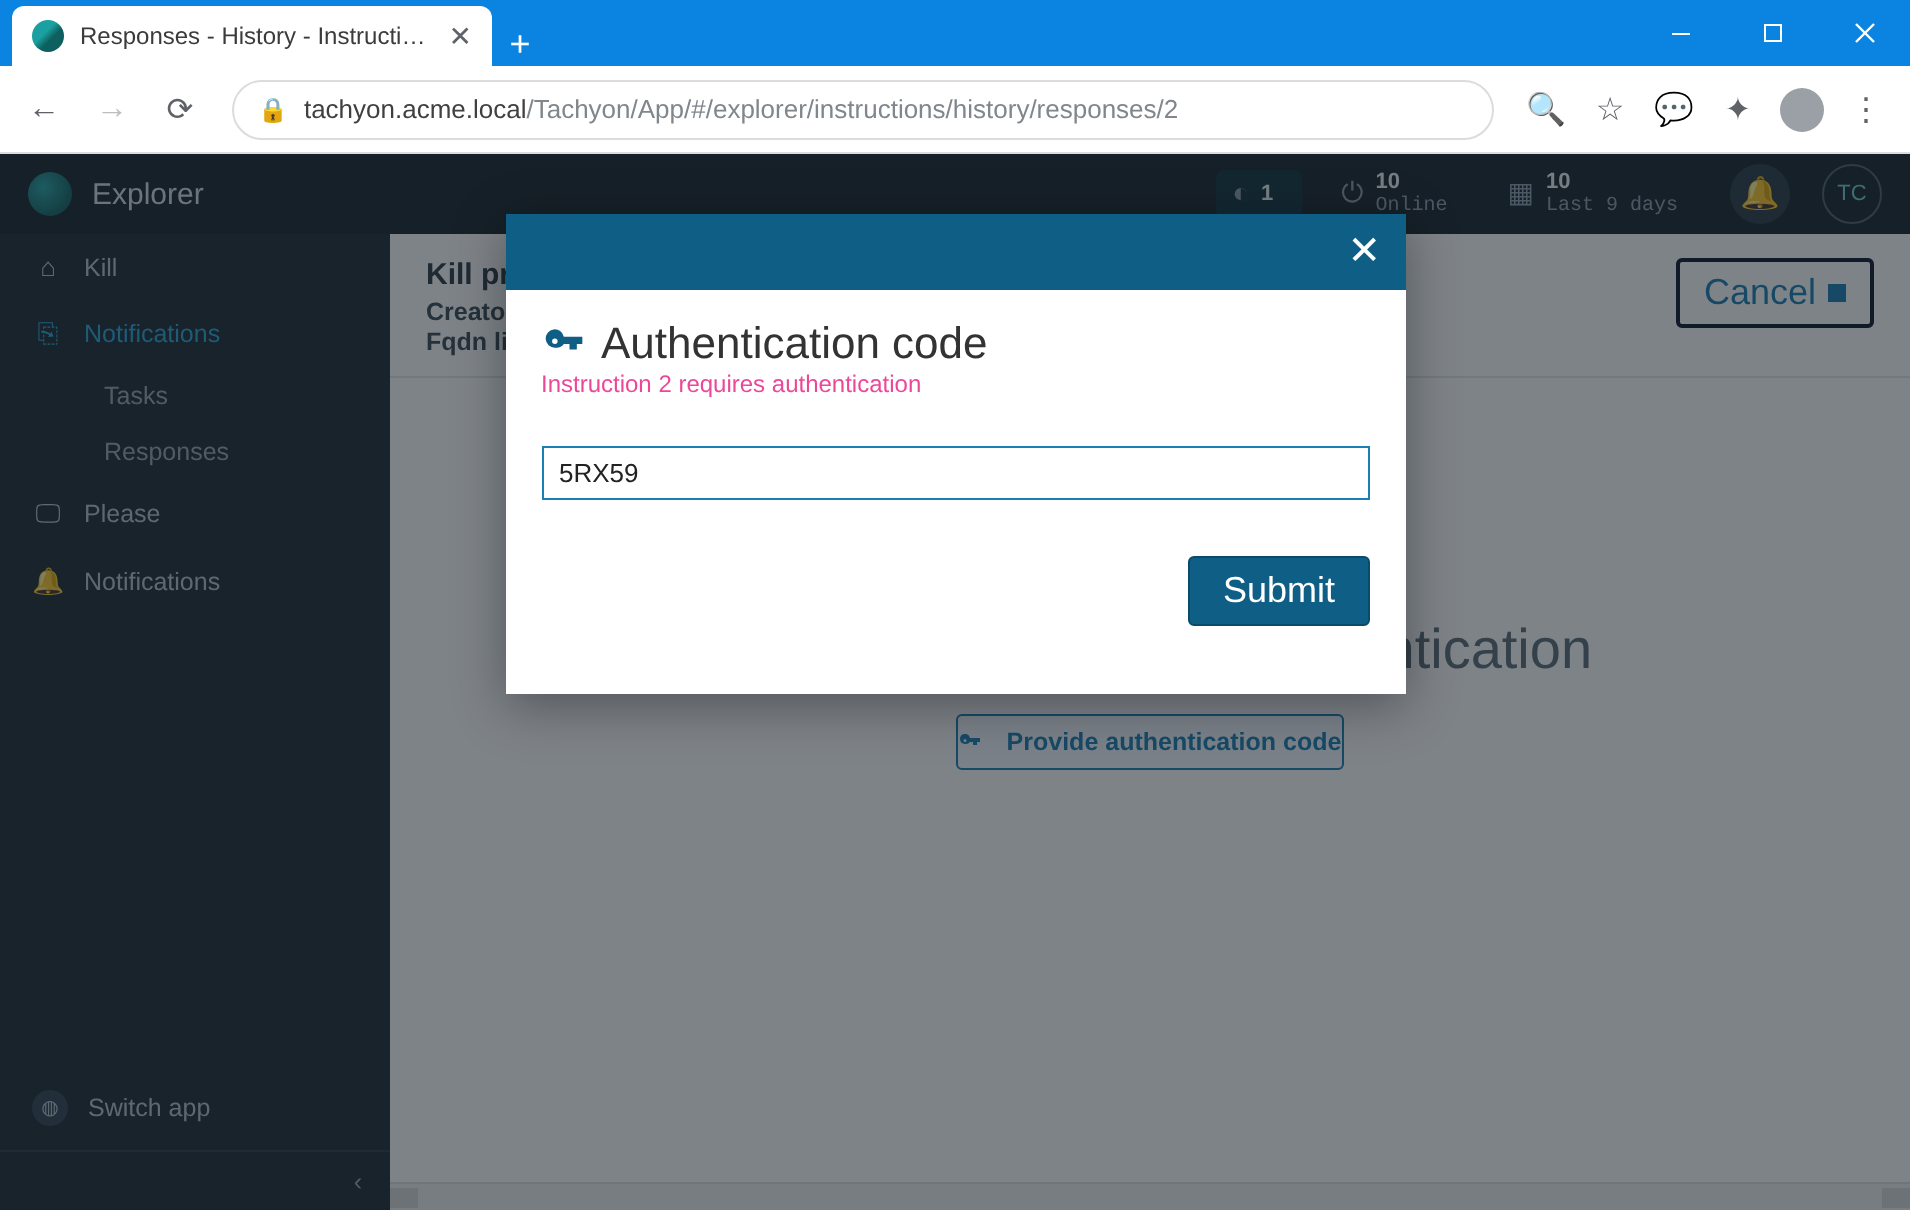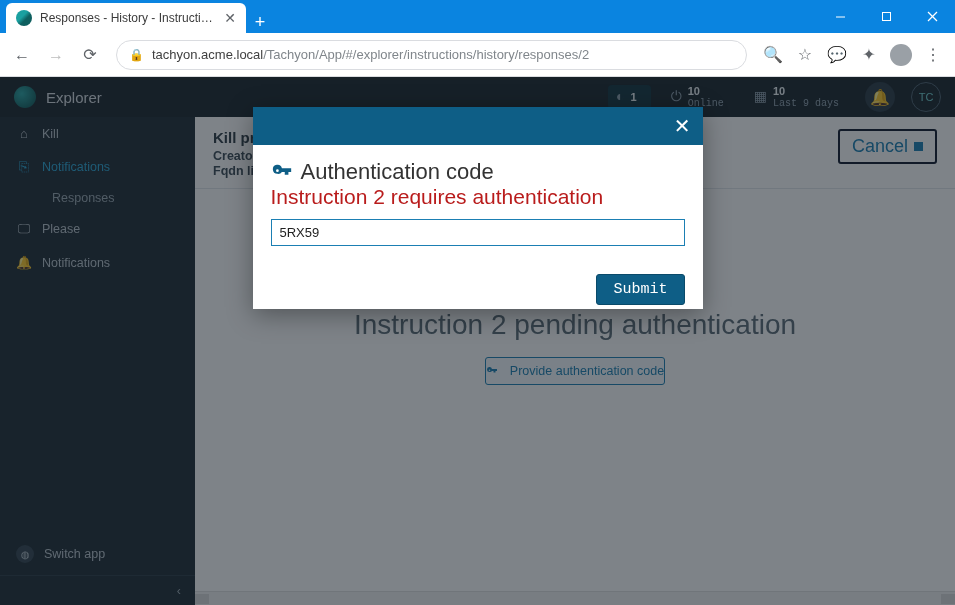--- a/index.html
+++ b/index.html
@@ -59,38 +59,38 @@
   .content-header{ padding:12px 18px 10px; border-bottom:1px solid #e3e7ea; display:flex; align-items:flex-start;}
   .content-header .meta{ flex:1; color:#3b4a55; font-size:12.5px;}
   .content-header .meta h2{ font-size:15px; font-weight:600; color:#2d3a44; margin-bottom:3px;}
   .content-header .meta .row{ margin-top:1px;}
   .content-header .meta .lbl{ font-weight:600;}
   .cancel-btn{ border:2px solid #0f172a; color:#1b7fb3; background:#fff; padding:5px 12px; font-size:18px; border-radius:3px; cursor:pointer; display:flex; align-items:center; gap:6px;}
   .cancel-btn .sq{ width:9px; height:9px; background:#1b7fb3; display:inline-block;}
 
   .pending-area{ flex:1; display:flex; flex-direction:column; align-items:center; padding-top:120px; gap:16px;}
   .pending-area h1{ font-size:28px; font-weight:400; color:#5b6b76;}
-  .provide-btn{ border:1px solid #1b7fb3; color:#1b7fb3; background:#f5fbfe; padding:6px 0; font-size:12.5px; border-radius:3px; cursor:pointer; display:flex; align-items:center; gap:12px;}
+  .provide-btn{ border:1px solid #1b7fb3; color:#1b7fb3; background:#f5fbfe; padding:6px 0; font-size:12.5px; border-radius:3px; cursor:pointer; display:flex; align-items:center; gap:12px;font-weight:bold;}
   .scroll-hint{ position:absolute; bottom:0; left:0; right:0; height:14px; background:#f1f1f1; border-top:1px solid #e0e0e0;}
   .scroll-hint::before,.scroll-hint::after{ content:""; position:absolute; top:2px; width:14px; height:10px; background:#d9d9d9;}
   .scroll-hint::before{ left:0;} .scroll-hint::after{ right:0;}
 
   
   .modal-backdrop{ position:absolute; inset:0; background:rgba(20,30,38,0.55);}
   .modal{ position:absolute; left:50%; transform:translateX(-50%); top:30px; width:450px; background:#fff; box-shadow:0 6px 24px rgba(0,0,0,0.35);}
   .modal-titlebar{ height:38px; background:#0e5e86; display:flex; align-items:center; justify-content:flex-end; padding:0 12px;}
   .modal-close{ color:#fff; font-size:20px; cursor:pointer; line-height:1;}
-  .modal-body{ padding:14px 18px 4px; color:#3a3a3a;}
+  .modal-body{ padding:14px 18px 34px; color:#3a3a3a;}
   .modal-heading{ display:flex; align-items:center; gap:8px; font-size:22px; font-weight:400; color:#333;}
-  .modal-sub{ font-size:21px; color:#b91c1c; margin-top:0px;}
+  .modal-sub{ font-size:12px; color:#ec4899; margin-top:0px;}
   .modal-instruction{ font-size:12.5px; margin-top:20px; color:#333;}
   .modal-instruction b{ font-weight:600;}
-  .code-input{ width:100%; margin-top:10px; padding:5px 8px; font-size:13px; border:1px solid #1b7fb3; outline:none; font-family:inherit; color:#222;}
+  .code-input{ width:100%; margin-top:24px; padding:5px 8px; font-size:13px; border:1px solid #1b7fb3; outline:none; font-family:inherit; color:#222;}
   .modal-actions{ display:flex; justify-content:flex-end; margin-top:28px;}
-  .submit-btn{ background:#0e5e86; color:#fff; border:1px solid #0a4a6a; padding:6px 16px; font-size:15px; border-radius:3px; cursor:pointer;font-family:Liberation Mono, monospace;}
+  .submit-btn{ background:#0e5e86; color:#fff; border:1px solid #0a4a6a; padding:6px 16px; font-size:18px; border-radius:3px; cursor:pointer;}
   .key-icon{ display:inline-block; transform:rotate(0deg);}
   .key-icon svg{ display:block;}
 </style>
 </head>
 <body>
 
 <div class="win-titlebar">
   <div class="tab-strip">
     <div class="browser-tab">
       <span class="favicon"></span>
@@ -165,20 +165,21 @@
   <div class="app-body">
     <div class="sidebar">
       <div class="side-item">
         <span class="icn">⌂</span>
         <span>Kill</span>
       </div>
       <div class="side-item active">
         <span class="icn">⎘</span>
         <span>Notifications</span>
       </div>
+      <div class="side-sub">Tasks</div>
       <div class="side-sub">Responses</div>
       <div class="side-item">
         <span class="icn">🖵</span>
         <span>Please</span>
       </div>
       <div class="side-item">
         <span class="icn">🔔</span>
         <span>Notifications</span>
       </div>
       <div class="side-grow"></div>

